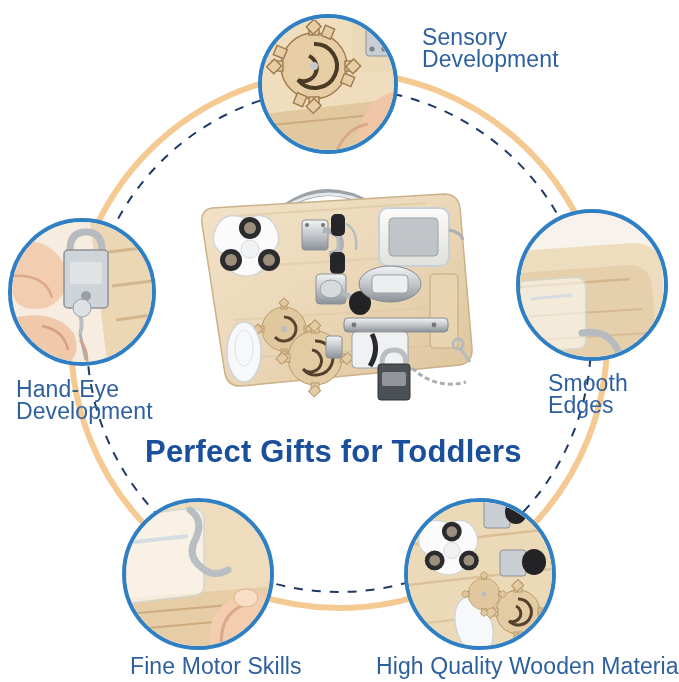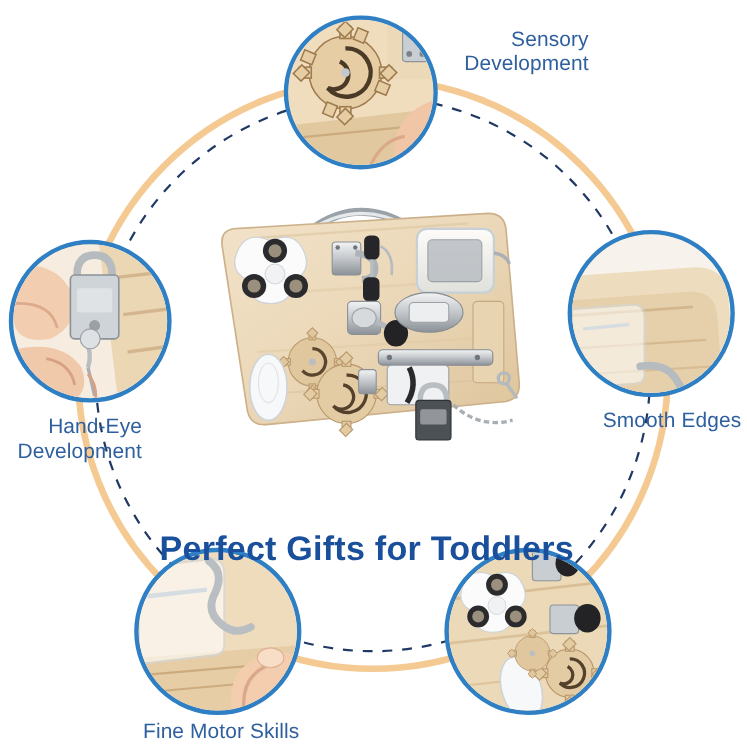--- a/index.html
+++ b/index.html
@@ -22,26 +22,25 @@
     border:4px solid #2f7fc4;
     background:#efe3cf;
   }
   .photo-inner{position:absolute;inset:0;overflow:hidden;border-radius:50%;}
   .photo-inner svg{position:absolute;left:0;top:0;}
 
   
   .label{
     position:absolute;
     color:#2e5f9e;
-    font-size:19px;
+    font-size:23px;
     line-height:22px;
     letter-spacing:.1px;
     white-space:pre-line;
     font-family:"Liberation Sans", sans-serif;
-    text-align:right;
   }
   .headline{
     position:absolute;
     color:#1a4f9c;
     font-weight:bold;
     font-size:31px;
     letter-spacing:.2px;
     white-space:nowrap;
     font-family:"Liberation Sans", sans-serif;
   }
@@ -371,16 +370,17 @@
   <div class="label" style="left:422px;top:26px;">Sensory
 Development</div>
 
   <div class="label" style="left:16px;top:378px;">Hand-Eye
 Development</div>
 
   <div class="label" style="left:548px;top:372px;">Smooth Edges</div>
 
   <div class="label" style="left:130px;top:655px;">Fine Motor Skills</div>
 
-
-  <div class="headline" style="left:145px;top:434px;margin-top:47px;">Perfect Gifts for Toddlers</div>
+  <div class="label" style="left:376px;top:655px;">High Quality Wooden Materia</div>
+
+  <div class="headline" style="left:145px;top:434px;">Perfect Gifts for Toddlers</div>
 
 </div>
 
 </body></html>

